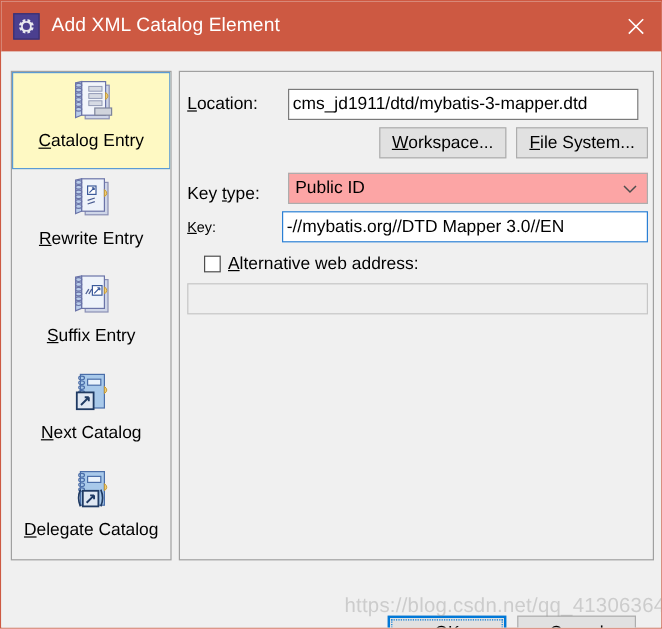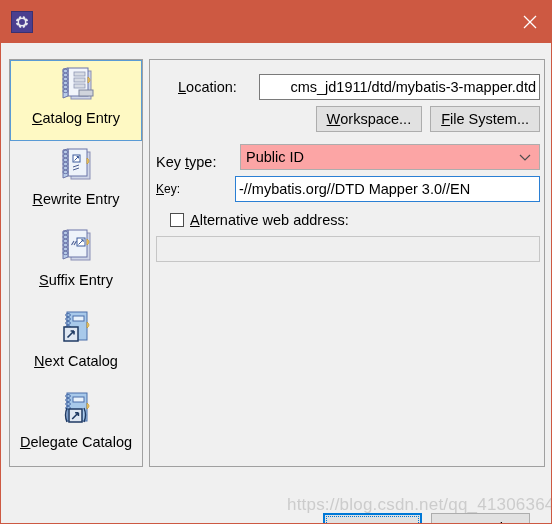--- a/index.html
+++ b/index.html
@@ -131,35 +131,34 @@
     left: 6px; top: 14px;
     width: 384px;
     height: 26px;
     display: flex;
     align-items: center;
   }
   .lbl-location {
     width: 84px;
     font-size: 14.5px;
     color: #000;
-    margin-left: 22px;
   }
   .inp {
     box-sizing: border-box;
     font-family: "Liberation Sans", sans-serif;
     font-size: 14.5px;
     color: #000;
     background: #ffffff;
     border: 1px solid #7a7a7a;
     padding: 0 3px;
     height: 26px;
     line-height: 24px;
     outline: none;
   }
-  .inp-location { width: 292px; text-align: right; }
+  .inp-location { width: 292px; }
 
   .row-buttons {
     position: absolute;
     left: 6px; top: 46px;
     width: 384px;
     display: flex;
     justify-content: flex-end;
     gap: 8px;
   }
   .btn {
@@ -327,20 +326,21 @@
           <rect x="7" y="13" width="2" height="3"></rect>
           <rect x="0" y="7" width="3" height="2"></rect>
           <rect x="13" y="7" width="3" height="2"></rect>
           <rect x="2" y="2" width="2.4" height="2" transform="rotate(45 3.2 3)"></rect>
           <rect x="11.6" y="2" width="2.4" height="2" transform="rotate(-45 12.8 3)"></rect>
           <rect x="2" y="12" width="2.4" height="2" transform="rotate(-45 3.2 13)"></rect>
           <rect x="11.6" y="12" width="2.4" height="2" transform="rotate(45 12.8 13)"></rect>
         </g>
       </svg>
     </div>
+    <div class="title-text">Add XML Catalog Element</div>
     <div class="close-btn">
       <svg width="14" height="14" viewBox="0 0 14 14">
         <line x1="1" y1="1" x2="13" y2="13" stroke="#ffffff" stroke-width="1.3"></line>
         <line x1="13" y1="1" x2="1" y2="13" stroke="#ffffff" stroke-width="1.3"></line>
       </svg>
     </div>
   </div>
 
   <div class="content">
 

